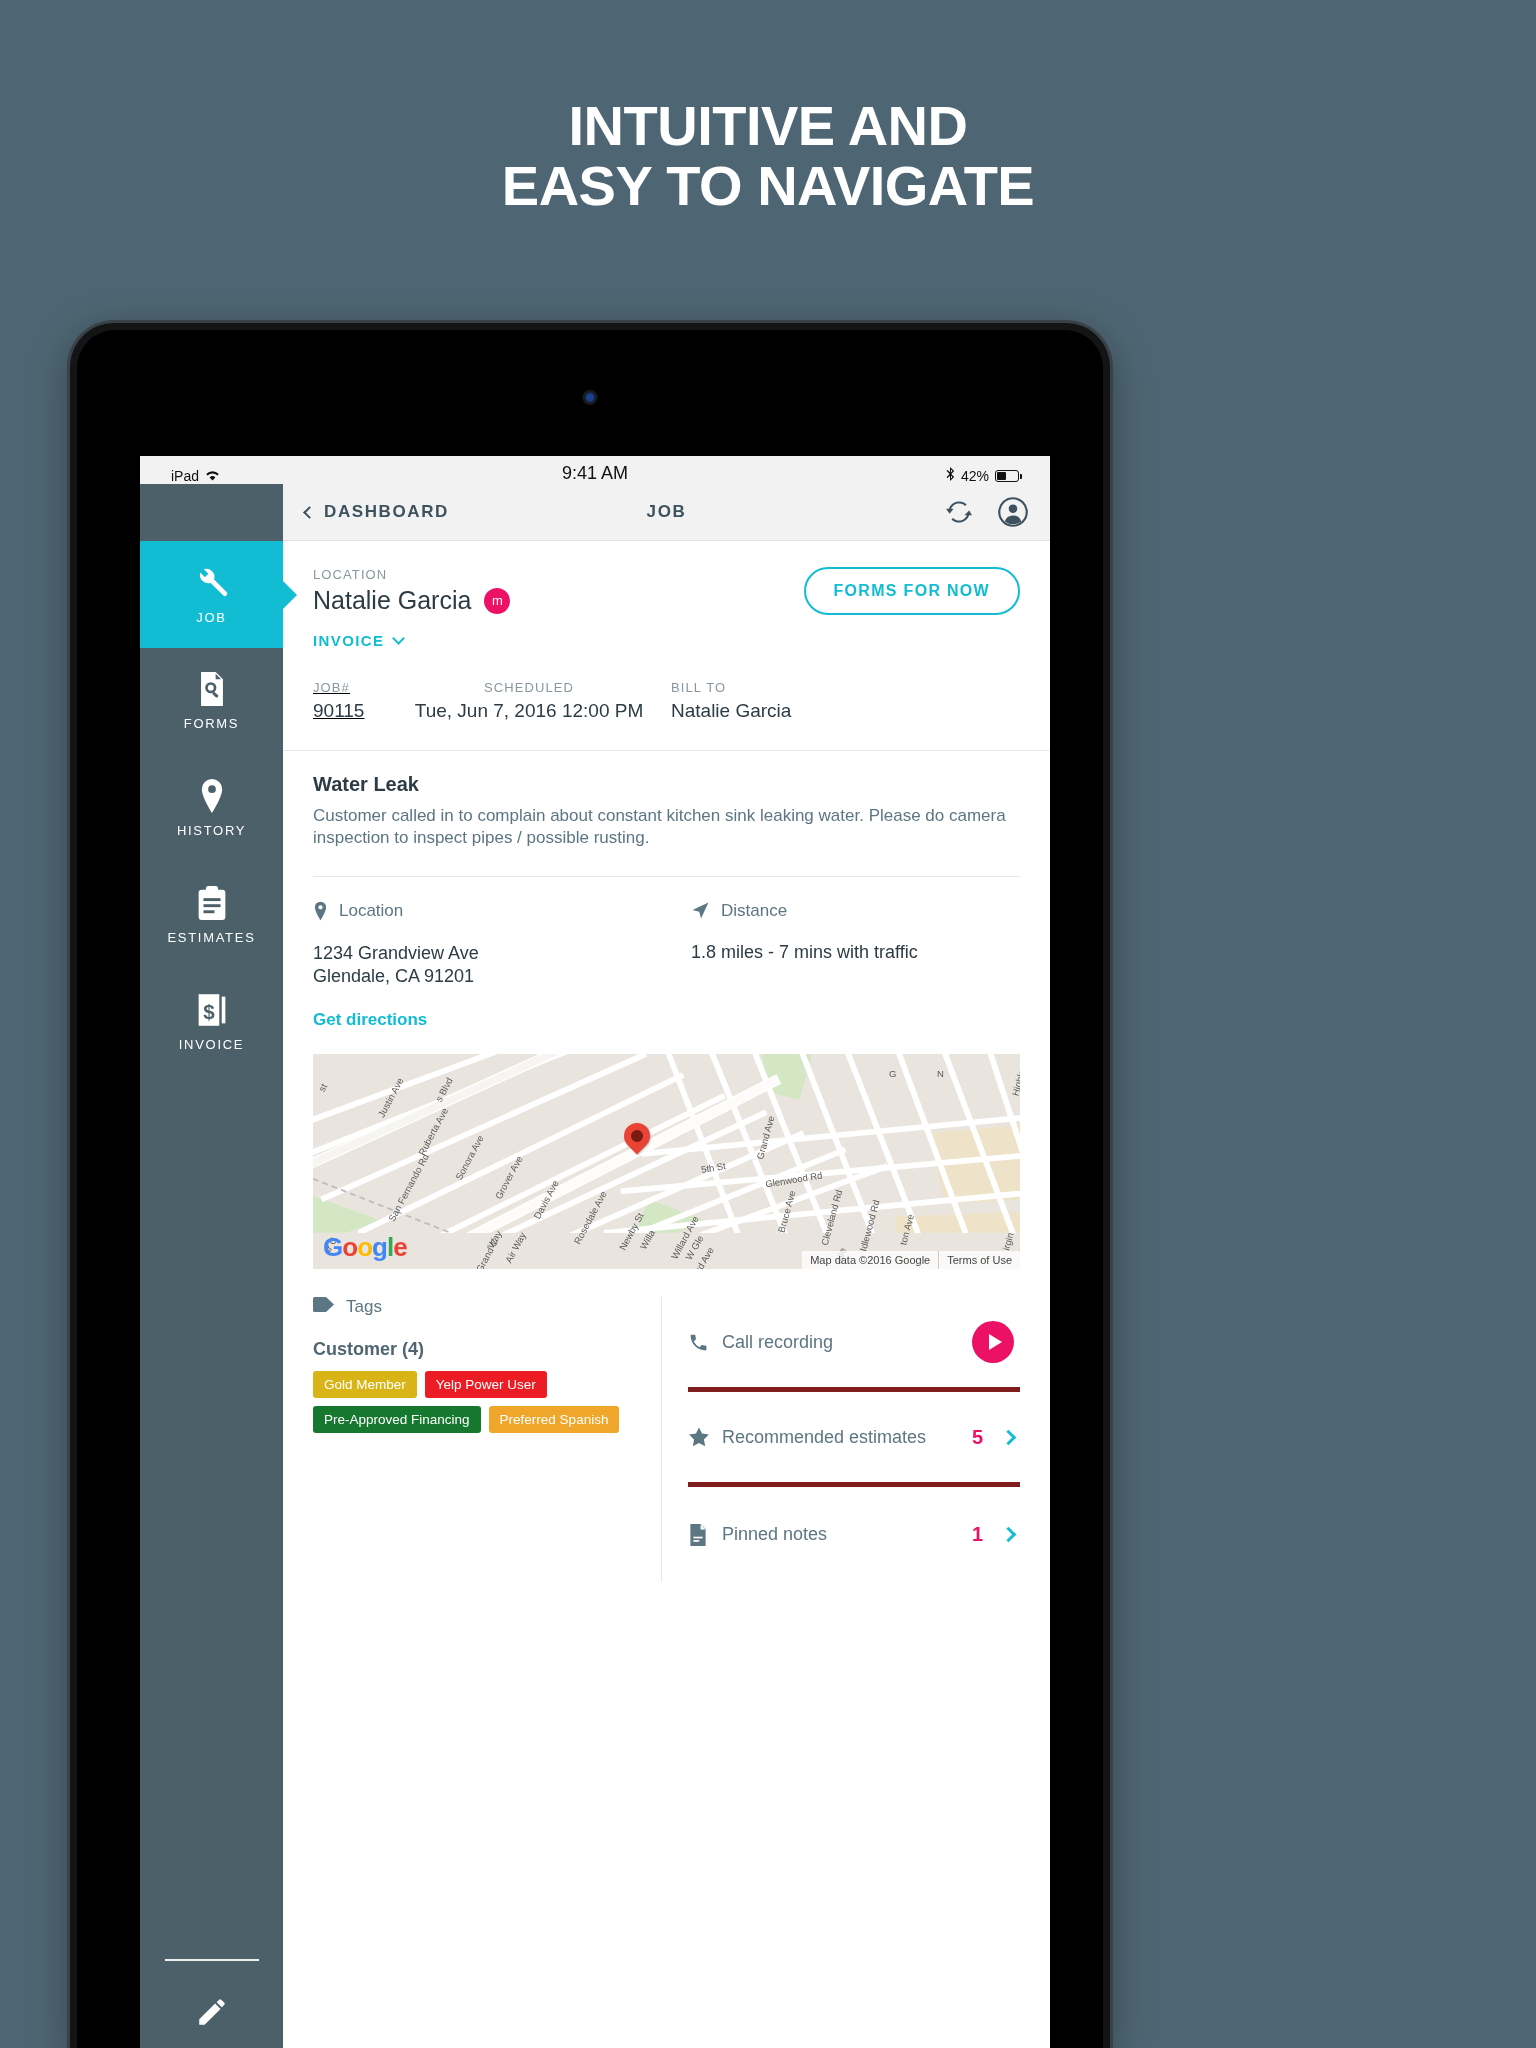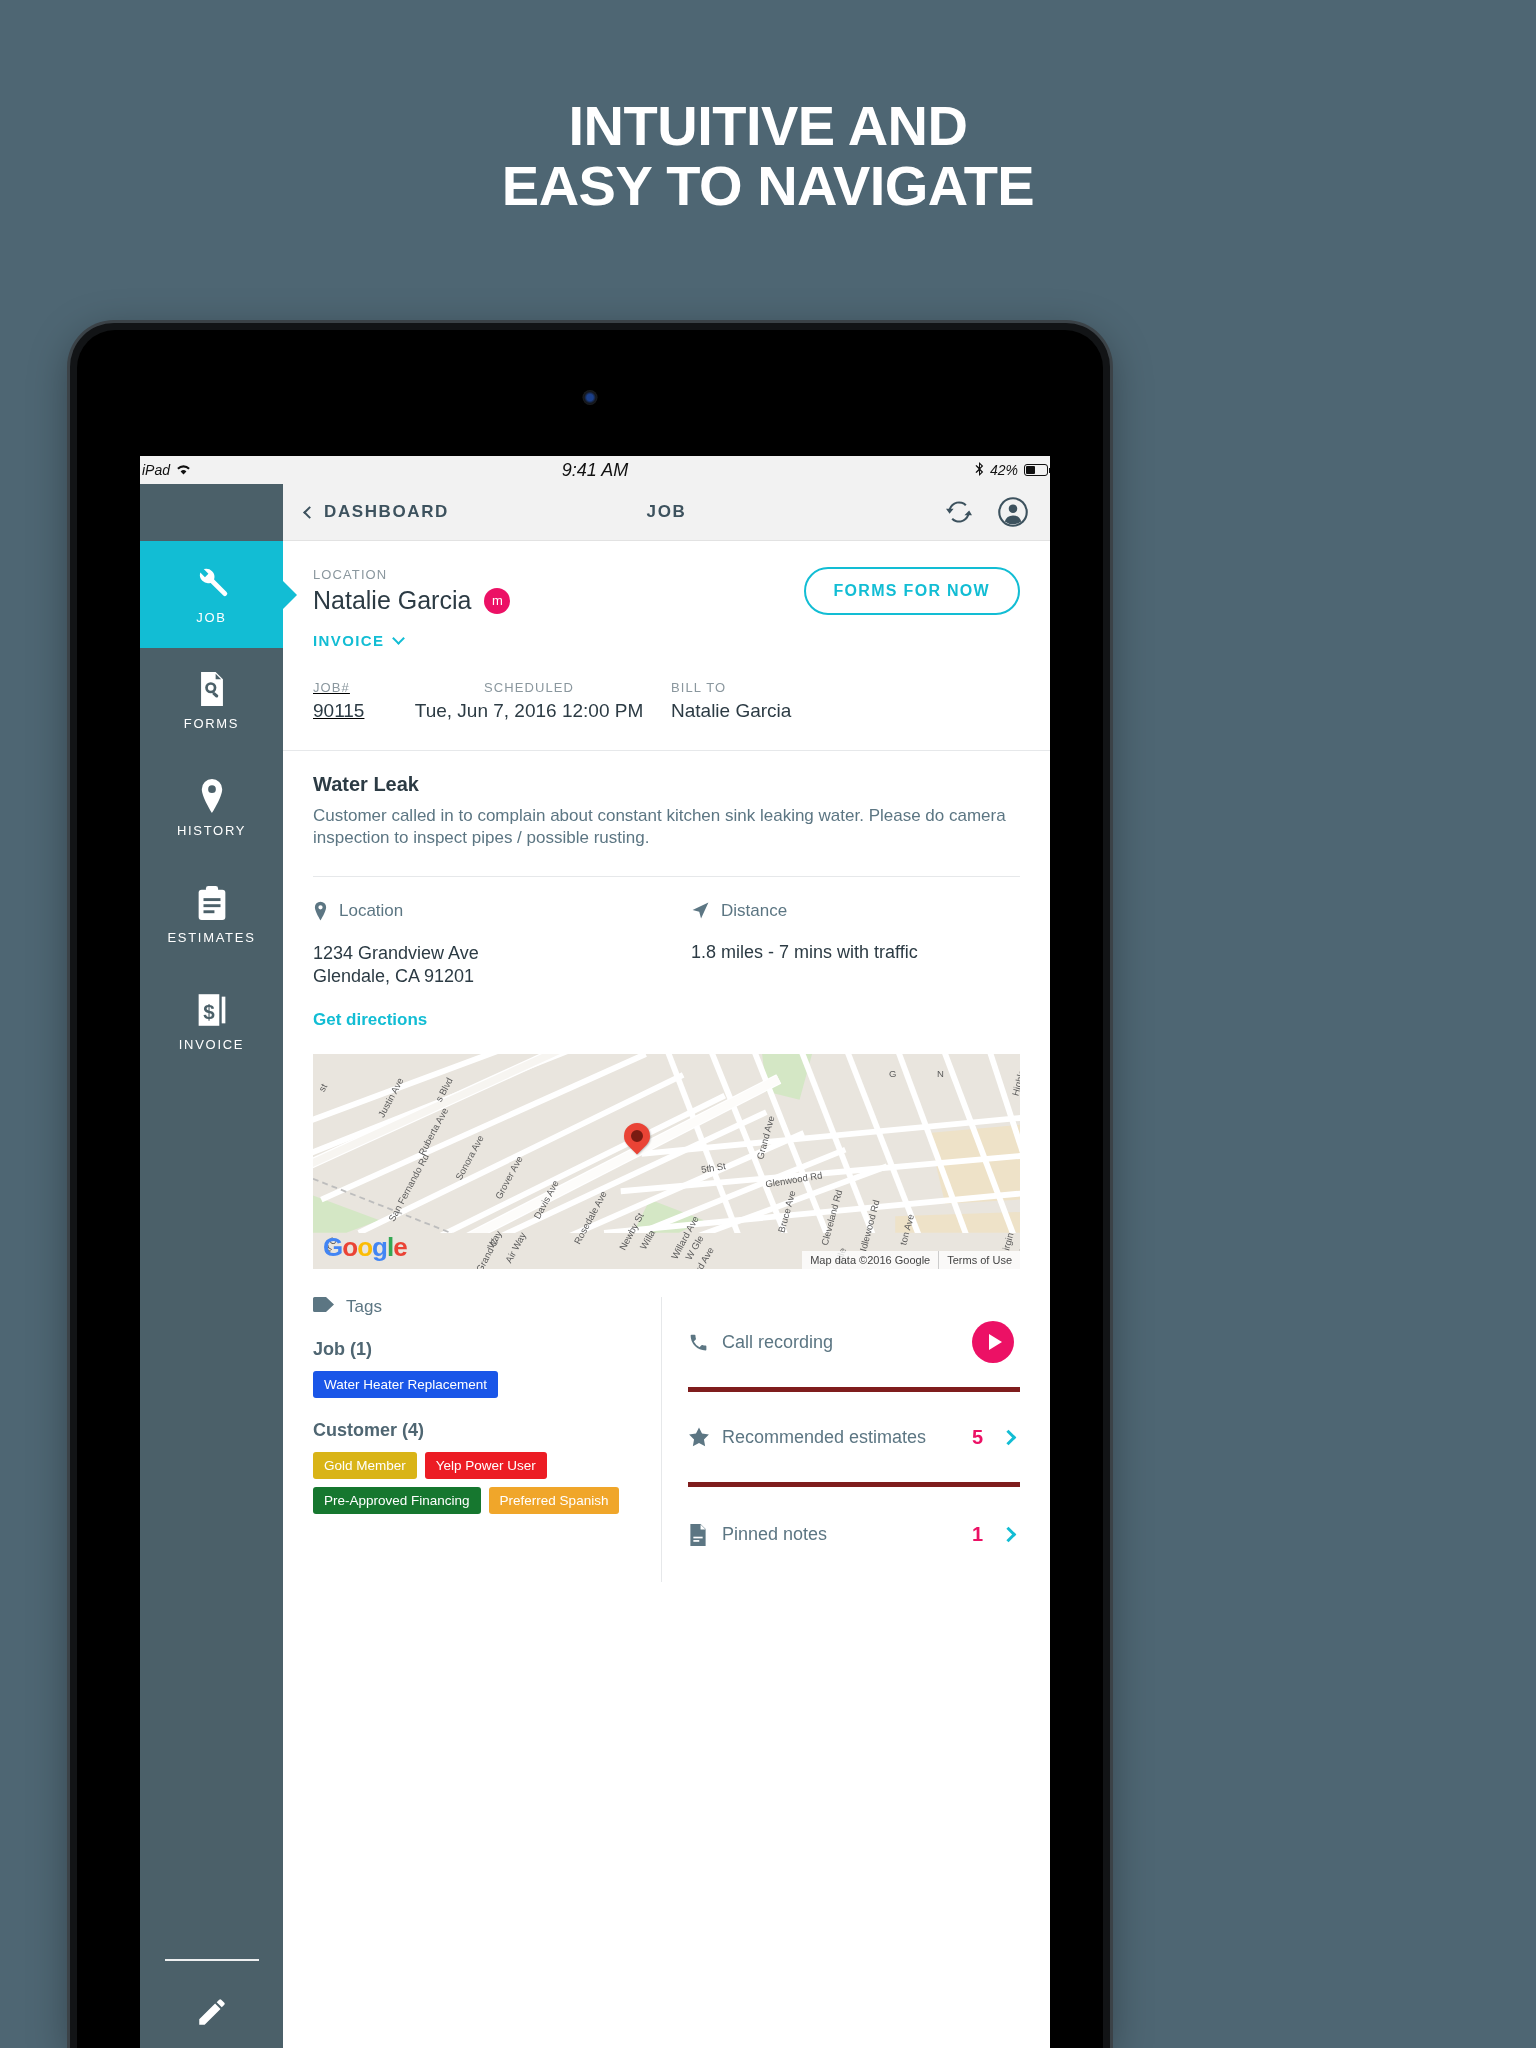--- a/index.html
+++ b/index.html
@@ -41,24 +41,23 @@
   
   .screen {
     position: absolute; left: 63px; top: 126px;
     width: 910px; height: 1599px;
     background: #ffffff; overflow: hidden;
   }
 
   
   .statusbar {
     height: 28px; background: #f2f2f2;
-    display: flex; align-items: center;
-    font-size: 14px; color: #111; padding: 0 2px;
+    display: flex; align-items: flex-end;
+    font-size: 14px; color: #111; padding: 0 31px;
     position: relative;
-    font-style: italic;
   }
   .sb-left { display: flex; align-items: center; gap: 6px; }
   .sb-center {
     position: absolute; left: 0; right: 0; text-align: center;
     font-size: 18px; font-weight: 500;
   }
   .sb-right {
     margin-left: auto; display: flex; align-items: center; gap: 6px;
     position: relative; z-index: 2;
   }
@@ -528,26 +527,20 @@
               <div class="tags-col">
                 <div class="tags-head">
                   <span>
                     <svg width="21" height="15" viewBox="0 0 21 15">
                         <path d="M0 1.6A1.6 1.6 0 0 1 1.6 0H13l8 7.5-8 7.5H1.6A1.6 1.6 0 0 1 0 13.4z" fill="#5c7683"></path>
                       </svg>
                   </span>
                   <span>Tags</span>
                 </div>
 
-                <div>
-                  <div class="grp-title">Job (1)</div>
-                  <div class="chips">
-                    <span class="chip" style="background:#1a56e8">Water Heater Replacement</span>
-                  </div>
-                </div>
 
                 <div>
                   <div class="grp-title">Customer (4)</div>
                   <div class="chips">
                     <span class="chip" style="background:#d9b417">Gold Member</span>
                     <span class="chip" style="background:#ec1c24">Yelp Power User</span>
                     <span class="chip" style="background:#16772f">Pre-Approved Financing</span>
                     <span class="chip" style="background:#f0a62a">Preferred Spanish</span>
                   </div>
                 </div>

